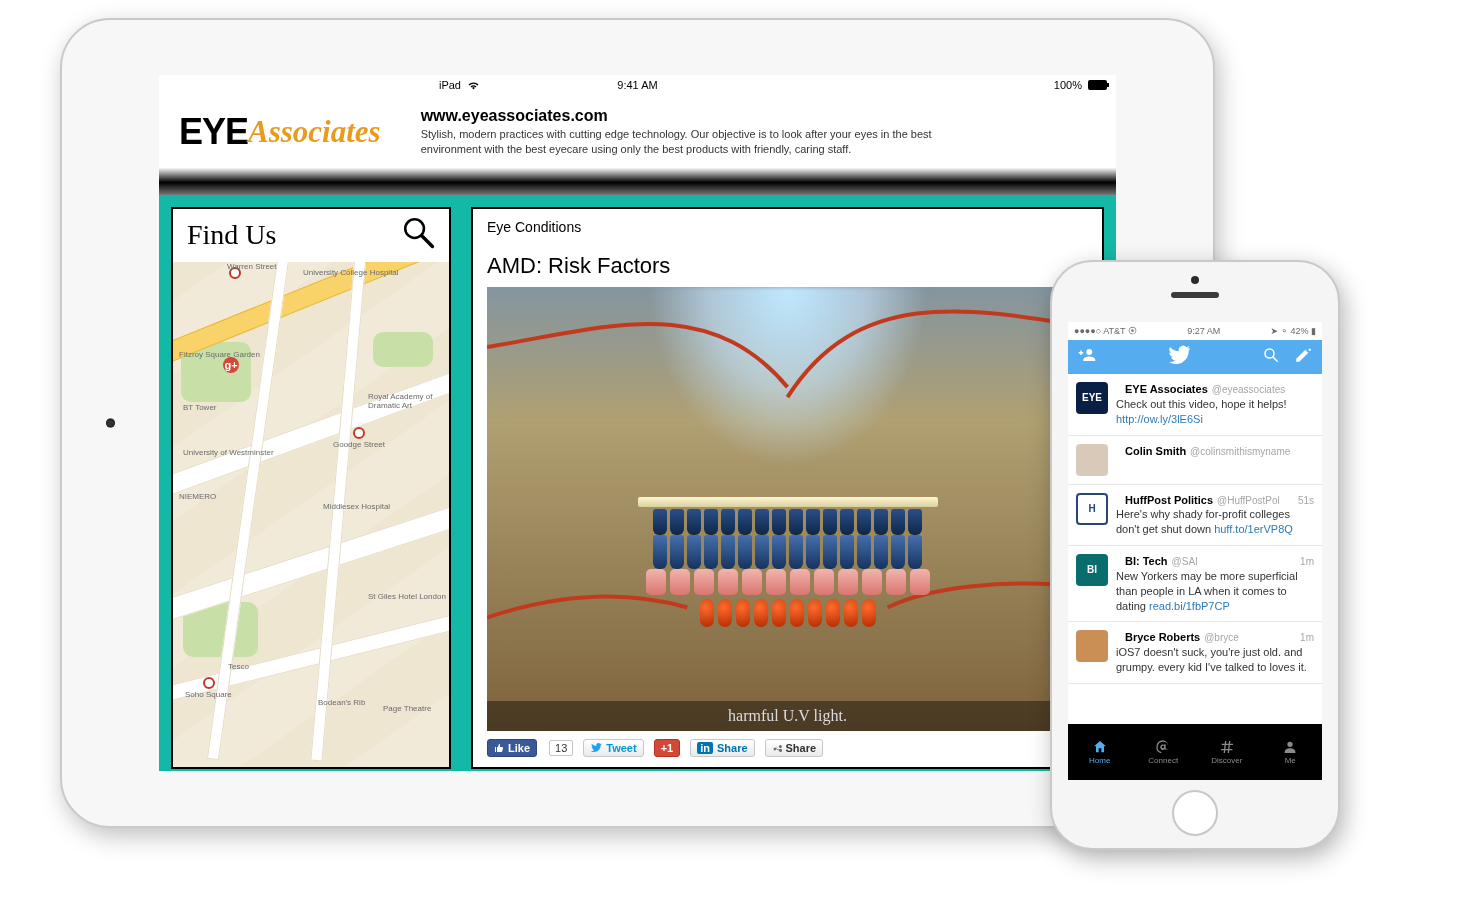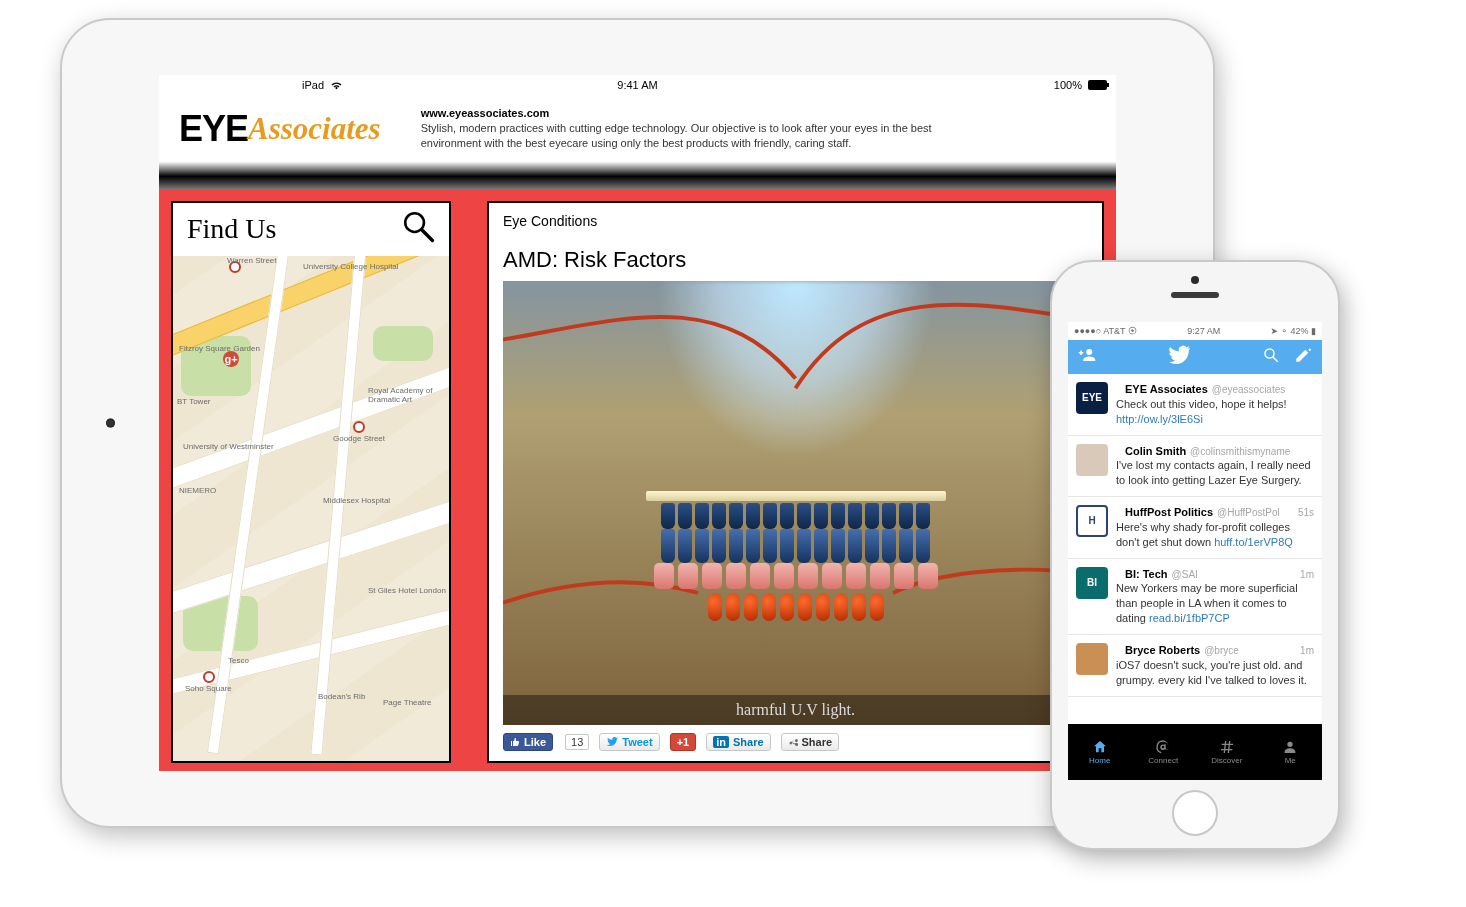--- a/index.html
+++ b/index.html
@@ -49,52 +49,52 @@
     height: 20px;
     background: #fff;
     display: flex; align-items: center;
     font-size: 11px;
     color: #000;
     font-weight: 500;
     padding: 0 6px;
     position: relative;
   }
   .sb-left, .sb-right { display: flex; align-items: center; gap: 6px; }
-  .sb-left { flex: 1; justify-content: center; }
+  .sb-left { flex: 1; justify-content: flex-end; }
   .sb-center { flex: 1; text-align: center; }
   .sb-right { flex: 1; justify-content: flex-end; }
   .wifi-icon svg, .batt-icon svg { display: block; }
 
   
   .site-header {
     background: #fff;
     display: flex;
     padding: 12px 20px 10px 20px;
     gap: 40px;
   }
   .logo { display: flex; align-items: center; }
   .logo-eye {
     font-weight: 800; font-size: 36px; letter-spacing: -1px; color: #000;
   }
   .logo-assoc {
     font-style: italic; font-weight: 600; font-size: 31px;
     color: #e79b1f; 
     font-family: "Brush Script MT","Segoe Script",cursive;
   }
-  .site-title { font-weight: 700; font-size: 11px; color: #000; }
+  .site-title { font-weight: 700; font-size: 16px; color: #000; }
   .site-tagline { font-size: 11px; color: #333; line-height: 1.35; max-width: 530px; margin-top: 2px;}
   .header-gradient {
     height: 28px;
     background: linear-gradient(#fff,#fff 2%, #000 55%, #777 100%);
   }
 
   
   .content-wrap {
-    display: flex; gap: 36px; padding: 12px;
-    background: #ef4444;
+    display: flex; gap: 20px; padding: 12px;
+    background: #14b8a6;
     height: calc(100% - 20px - 90px);
   }
 
   .panel {
     border: 2px solid #000;
     background: #fff;
   }
   .find-panel { width: 280px; display:flex; flex-direction:column; }
   .find-header {
     display: flex; align-items: center; justify-content: space-between;
@@ -329,21 +329,21 @@
             <div class="road d"></div>
           <div class="road v1"></div>
             <div class="road v2"></div>
           <div class="tube t1"></div>
           <div class="tube t2"></div>
           <div class="tube t3"></div>
           <div class="gplus-pin">g+</div>
           <span class="map-label" style="left:54px;top:0px">Warren Street</span>
           <span class="map-label" style="left:130px;top:6px">University College Hospital</span>
           <span class="map-label" style="left:6px;top:88px">Fitzroy Square Garden</span>
-          <span class="map-label" style="left:4px;top:141px">BT Tower</span>
+          <span class="map-label" style="left:10px;top:141px">BT Tower</span>
           <span class="map-label" style="left:10px;top:186px">University of Westminster</span>
           <span class="map-label" style="left:160px;top:178px">Goodge Street</span>
           <span class="map-label" style="left:6px;top:230px">NIEMERO</span>
           <span class="map-label" style="left:55px;top:400px">Tesco</span>
           <span class="map-label" style="left:150px;top:240px">Middlesex Hospital</span>
           <span class="map-label" style="left:195px;top:130px">Royal Academy of Dramatic Art</span>
           <span class="map-label" style="left:195px;top:330px">St Giles Hotel London</span>
           <span class="map-label" style="left:12px;top:428px">Soho Square</span>
           <span class="map-label" style="left:145px;top:436px">Bodean's Rib</span>
           <span class="map-label" style="left:210px;top:442px">Page Theatre</span>
@@ -504,21 +504,20 @@
             <div>Check out this video, hope it helps! <span class="tw-link">http://ow.ly/3lE6Si</span></div>
           </div>
         </div>
         <div class="tweet">
           <div class="tw-ava" style="background: rgb(217, 201, 184);"></div>
           <div class="tw-right">
             <div class="tw-head">
               <span class="tw-name">Colin Smith</span>
               <span class="tw-handle">@colinsmithismyname</span>
             </div>
-            <div>I've lost my contacts again, I really need to look into getting Lazer Eye Surgery.</div>
           </div>
         </div>
         <div class="tweet">
           <div class="tw-ava" style="background: rgb(255, 255, 255); border: 2px solid rgb(42, 68, 119); color: rgb(42, 68, 119);">H</div>
           <div class="tw-right">
             <div class="tw-head">
               <span class="tw-name">HuffPost Politics</span>
               <span class="tw-handle">@HuffPostPol</span>
               <span class="tw-time">51s</span>
             </div>

